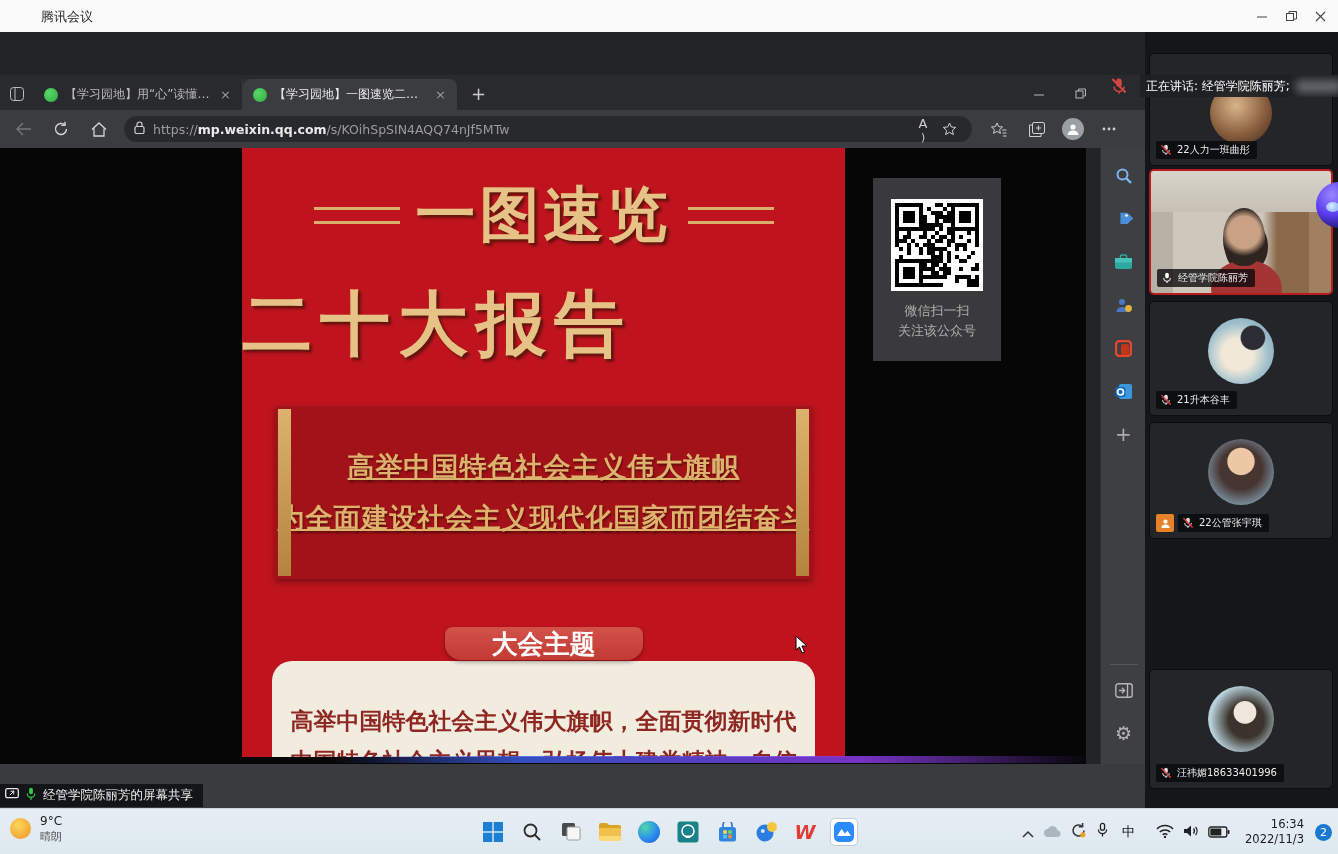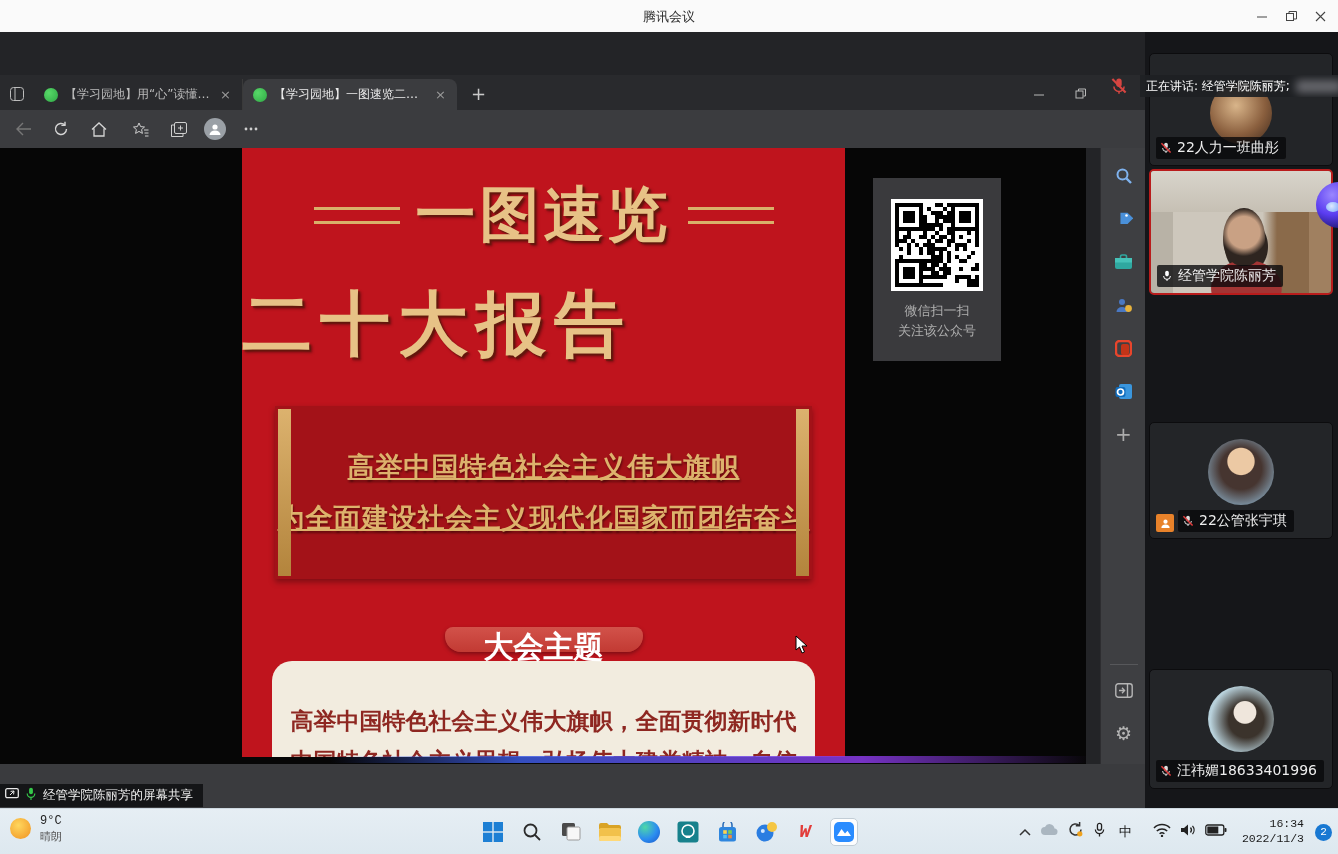--- a/index.html
+++ b/index.html
@@ -2,21 +2,21 @@
 <html><head>
 <meta charset="utf-8">
 <style>
   html,body{margin:0;padding:0;background:#000;}
   .screen{position:relative;width:1338px;height:854px;overflow:hidden;
     font-family:"DejaVu Sans","Liberation Sans",sans-serif;background:#232427;}
   .abs{position:absolute;}
 
   
   .titlebar{left:0;top:0;width:1338px;height:32px;background:#fafafa;border-bottom:1px solid #e3e3e3;}
-  .titlebar .title{position:absolute;left:0;right:0;top:8px;text-align:center;font-size:13px;color:#2b2b2b;}
+  .titlebar .title{position:absolute;left:0;right:0;top:8px;text-align:left;font-size:13px;color:#2b2b2b;padding-left:41px;}
   .win-controls{position:absolute;right:6px;top:0;height:32px;display:flex;align-items:center;gap:18px;padding-right:6px;}
   .win-controls svg{display:block;}
 
   
   .shared-bg{left:0;top:32px;width:1145px;height:776px;background:#232427;}
 
   
   .tabbar{left:0;top:75px;width:1145px;height:35px;background:#292a2d;display:flex;align-items:flex-end;}
   .tablist-btn{width:34px;height:28px;display:grid;place-items:center;margin-bottom:2px;}
   .tab{height:31px;display:flex;align-items:center;gap:7px;padding:0 8px 0 10px;font-size:12px;color:#bdbdbd;}
@@ -50,23 +50,23 @@
   .gold{color:#e7c286;text-shadow:2px 2px 1px rgba(80,30,8,.6),3px 3px 3px rgba(0,0,0,.35);}
   .title-small{font-size:60px;font-weight:800;letter-spacing:4px;}
   .title-large{font-size:70px;font-weight:800;letter-spacing:8px;margin-top:22px;}
   .banner{position:absolute;left:33px;top:258px;width:537px;height:173px;background:#a31218;
     display:flex;flex-direction:column;justify-content:center;gap:15px;box-shadow:0 3px 6px rgba(0,0,0,.35);}
   .banner::before,.banner::after{content:"";position:absolute;top:3px;bottom:3px;width:13px;
     background:linear-gradient(180deg,#dcb26e,#b3843c);}
   .banner::before{left:3px;} .banner::after{right:3px;}
   .banner div{text-align:center;font-weight:800;color:#ddb26c;font-size:27px;letter-spacing:1px;
     text-shadow:1px 2px 2px rgba(60,5,5,.6);text-decoration:underline;}
-  .theme-tab{position:absolute;left:50%;transform:translateX(-50%);top:479px;width:198px;height:25px;
+  .theme-tab{position:absolute;left:50%;transform:translateX(-50%);top:479px;width:198px;height:33px;
     background:linear-gradient(180deg,#d2524a,#c23a33);border-radius:8px 8px 16px 16px;
-    display:grid;place-items:center;color:#fff;font-size:30px;font-weight:800;z-index:2;
+    display:grid;place-items:center;color:#fff;font-size:26px;font-weight:800;z-index:2;
     box-shadow:0 2px 4px rgba(0,0,0,.35);}
   .theme-card{position:absolute;left:30px;top:513px;width:543px;height:96px;background:#f2ecdf;
     border-radius:20px 20px 0 0;overflow:hidden;z-index:1;}
   .theme-card p{margin:0;text-align:center;font-weight:800;color:#8e2721;font-size:23px;}
   .theme-card p:first-child{margin-top:45px;}
   .theme-card p:last-child{margin-top:9px;}
 
   .qr-panel{position:absolute;left:873px;top:30px;width:128px;height:183px;background:#3a3a3d;
     display:flex;flex-direction:column;align-items:center;}
   .qr-box{width:92px;height:92px;background:#fff;margin-top:21px;padding:4px;box-sizing:border-box;}
@@ -100,42 +100,42 @@
   .av1{background:radial-gradient(circle at 42% 38%,#d9b58a,#8a5f3e 55%,#4c3322 90%);}
   .av3{background:radial-gradient(circle at 68% 30%,#2c2c34 0 18%,rgba(0,0,0,0) 20%),
        radial-gradient(circle at 45% 55%,#f2e8d8 0 30%,#9fc0cc 60%,#7796ad);}
   .av4{background:radial-gradient(circle at 50% 34%,#ecc9a4 0 24%,rgba(0,0,0,0) 26%),
        radial-gradient(circle at 50% 45%,#463530 0 42%,#7a8f9f 75%,#5c7486);}
   .av5{background:radial-gradient(circle at 50% 62%,#1b2330 0 30%,rgba(0,0,0,0) 33%),
        linear-gradient(205deg,#a8cdec 0%,#5d7f9f 55%,#223040 100%);}
   .av6{background:radial-gradient(circle at 56% 40%,#efe6dc 0 20%,rgba(0,0,0,0) 22%),
        radial-gradient(circle at 58% 52%,#3b332c 0 34%,#b9d2dc 70%,#90b4c2);}
   .tile-label{position:absolute;left:6px;bottom:6px;display:flex;align-items:center;gap:5px;
-    background:rgba(8,8,10,.78);padding:2px 7px 2px 4px;border-radius:2px;color:#ededed;font-size:14px;white-space:nowrap;}
+    background:rgba(8,8,10,.78);padding:2px 7px 2px 4px;border-radius:2px;color:#ededed;font-size:10px;white-space:nowrap;}
   .tile-label svg{flex:none;}
   .role-badge{position:absolute;left:6px;bottom:6px;width:18px;height:18px;background:#e8822a;border-radius:2px;
     display:grid;place-items:center;}
   .tile .shifted{left:28px;}
   .video{position:absolute;inset:0;border-radius:3px;overflow:hidden;
     background:
       radial-gradient(ellipse 58px 46px at 53% 96%,#a33534 0 60%,rgba(0,0,0,0) 62%),
       radial-gradient(ellipse 34px 42px at 53% 62%,#2e2520 0 62%,rgba(0,0,0,0) 65%),
       linear-gradient(90deg,#b8b2a6 0 12%,#cdc7bc 12% 62%,#8a6a4a 70% 88%,#a08060 88%);}
   .video::before{content:"";position:absolute;left:0;top:0;right:0;height:34%;
     background:linear-gradient(180deg,#d8d4cb,#c6c0b4);}
   .video::after{content:"";position:absolute;left:40%;top:30%;width:42px;height:58px;border-radius:50% 50% 45% 45%;
     background:radial-gradient(circle at 50% 42%,#c9a184 0 40%,#2e2520 60%);}
   .robot{position:absolute;left:1316px;top:182px;width:46px;height:46px;border-radius:50%;z-index:35;
     background:radial-gradient(circle at 35% 28%,#9a86ff,#5a3cf0 45%,#241a7a 78%,#140f45);}
   .robot i{position:absolute;left:10px;top:20px;width:14px;height:10px;border-radius:50%;
     background:radial-gradient(circle at 40% 40%,#dce8ff,#6fa0ff);}
 
   
   .taskbar{left:0;top:808px;width:1338px;height:46px;background:linear-gradient(180deg,#e6eef4,#dde8ef);
-    border-top:1px solid #cdd8e0;font-family:Liberation Mono, monospace;}
+    border-top:1px solid #cdd8e0;}
   .weather{position:absolute;left:10px;top:5px;display:flex;align-items:center;gap:9px;}
   .sun{width:21px;height:21px;border-radius:50%;background:radial-gradient(circle at 40% 35%,#ffd75e,#f09120);}
   .weather .txt{display:flex;flex-direction:column;line-height:1.3;}
   .weather .temp{font-size:12px;color:#222;}
   .weather .cond{font-size:11px;color:#555;}
   .tb-center{position:absolute;left:479px;top:9px;display:flex;gap:11px;}
   .tb-icon{width:28px;height:28px;display:grid;place-items:center;border-radius:5px;}
   .tb-icon.active-app{background:rgba(255,255,255,.9);border:1px solid #c2cdd6;box-sizing:border-box;}
   .tray{position:absolute;right:6px;top:0;height:46px;display:flex;align-items:center;gap:9px;}
   .ime{font-size:13px;color:#111;margin:0 4px;}
@@ -217,20 +217,34 @@
         <svg width="16" height="16" viewBox="0 0 16 16">
           <path d="M13.5 8a5.5 5.5 0 1 1-1.6-3.9" stroke="#d5d5d5" fill="none" stroke-width="1.4"></path>
           <path d="M12 0.8 V4.4 H8.4" stroke="#d5d5d5" fill="none" stroke-width="1.4"></path>
         </svg>
       </span>
     <span class="nav-btn">
         <svg width="16" height="15">
           <path d="M1 7.5 L8 1 L15 7.5 M3 6.5 V14 H13 V6.5" stroke="#d5d5d5" fill="none" stroke-width="1.3"></path>
         </svg>
       </span>
+    <div class="addressbar">
+      <span><svg width="11" height="13">
+            <rect x="1" y="5.5" width="9" height="7" rx="1.5" fill="none" stroke="#cfcfcf" stroke-width="1.2"></rect>
+            <path d="M3 5.5 V3.5 a2.5 2.5 0 0 1 5 0 V5.5" fill="none" stroke="#cfcfcf" stroke-width="1.2"></path>
+          </svg></span>
+      <span class="url"><span>https://</span><span class="domain">mp.weixin.qq.com</span><span>/s/KOihSpSIN4AQQ74nJf5MTw</span></span>
+      <span class="spacer"></span>
+      <span class="bar-icon" style="font-size:13px;">A<small>)</small></span>
+      <span class="bar-icon">
+          <svg width="15" height="15" viewBox="0 0 15 15">
+            <path d="M7.5 1 L9.3 5 L13.7 5.4 L10.4 8.3 L11.4 12.6 L7.5 10.3 L3.6 12.6 L4.6 8.3 L1.3 5.4 L5.7 5 Z" fill="none" stroke="#cfcfcf"></path>
+          </svg>
+        </span>
+    </div>
     <div class="toolbar-right">
       <span class="bar-icon">
           <svg width="16" height="15" viewBox="0 0 16 15">
             <path d="M6 1 L7.6 4.6 L11.5 5 L8.6 7.6 L9.4 11.4 L6 9.4 L2.6 11.4 L3.4 7.6 L0.5 5 L4.4 4.6 Z" fill="none" stroke="#cfcfcf"></path>
             <line x1="11" y1="8" x2="15.5" y2="8" stroke="#cfcfcf"></line>
             <line x1="11.5" y1="11" x2="15.5" y2="11" stroke="#cfcfcf"></line>
             <line x1="12" y1="14" x2="15.5" y2="14" stroke="#cfcfcf"></line>
           </svg>
         </span>
       <span class="bar-icon">
@@ -533,20 +547,32 @@
       <div class="tile-label">
         <svg width="12" height="12" viewBox="0 0 12 12">
             <rect x="4.2" y="0.8" width="3.6" height="5.6" rx="1.8" fill="#fff"></rect>
             <path d="M2.6 6a3.4 3.4 0 0 0 6.8 0" stroke="#fff" fill="none"></path>
             <line x1="6" y1="9.3" x2="6" y2="11" stroke="#fff"></line>
           </svg>
         <span>经管学院陈丽芳</span>
       </div>
     </div>
 
+    <div class="tile" style="top:269px;height:115px;">
+      <div class="p-avatar av3"></div>
+      <div class="tile-label">
+        <svg width="12" height="12" viewBox="0 0 12 12">
+            <rect x="4.2" y="0.8" width="3.6" height="5.6" rx="1.8" fill="#ddd"></rect>
+            <path d="M2.6 6a3.4 3.4 0 0 0 6.8 0" stroke="#ddd" fill="none"></path>
+            <line x1="6" y1="9.3" x2="6" y2="11" stroke="#ddd"></line>
+            <line x1="1.4" y1="1.2" x2="10.6" y2="10.6" stroke="#e23c3c" stroke-width="1.5"></line>
+          </svg>
+        <span>21升本谷丰</span>
+      </div>
+    </div>
 
     <div class="tile" style="top:390px;height:117px;">
       <div class="p-avatar av4"></div>
       <div class="role-badge">
           <svg width="11" height="11" viewBox="0 0 12 12">
             <circle cx="6" cy="4" r="2.3" fill="#fff"></circle>
             <path d="M1.5 11 a4.5 4 0 0 1 9 0 Z" fill="#fff"></path>
           </svg>
         </div>
       <div class="tile-label shifted">

